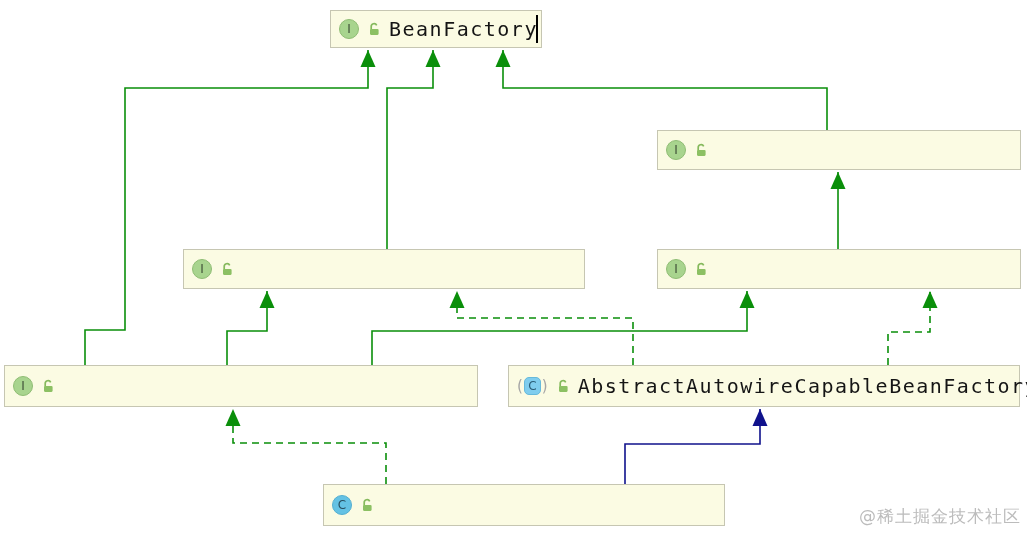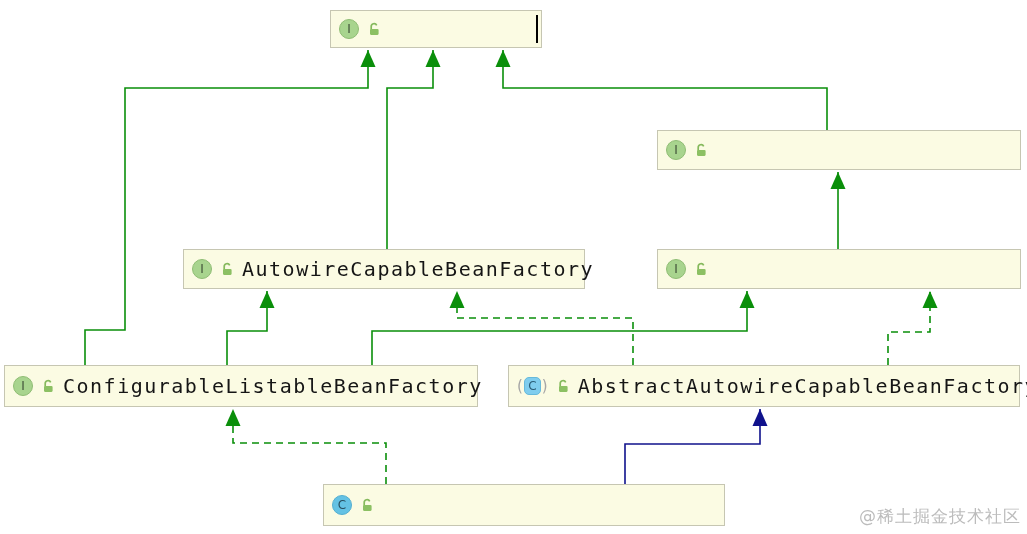--- a/index.html
+++ b/index.html
@@ -59,59 +59,58 @@
     </svg>
   <div id="nodes-layer">
       <div class="node" style="left: 330px; top: 10px; width: 212px; height: 38px;">
         <span class="badge interface">I</span>
         <span class="lock">
           <svg viewBox="0 0 14 14" width="14" height="14">
             <path d="M4.2 7.4 V4.8 A2.9 2.9 0 0 1 9.7 3.3" fill="none" stroke="#85b95c" stroke-width="1.7"></path>
             <rect x="3" y="6.9" width="8.6" height="6" rx="1.1" fill="#8cc063"></rect>
           </svg>
         </span>
+        <span class="label">BeanFactory</span>
         <span class="caret"></span>
       </div>
       <div class="node" style="left: 657px; top: 130px; width: 364px; height: 40px;">
         <span class="badge interface">I</span>
         <span class="lock">
           <svg viewBox="0 0 14 14" width="14" height="14">
             <path d="M4.2 7.4 V4.8 A2.9 2.9 0 0 1 9.7 3.3" fill="none" stroke="#85b95c" stroke-width="1.7"></path>
             <rect x="3" y="6.9" width="8.6" height="6" rx="1.1" fill="#8cc063"></rect>
           </svg>
         </span>
       </div>
       <div class="node" style="left: 183px; top: 249px; width: 402px; height: 40px;">
         <span class="badge interface">I</span>
         <span class="lock">
           <svg viewBox="0 0 14 14" width="14" height="14">
             <path d="M4.2 7.4 V4.8 A2.9 2.9 0 0 1 9.7 3.3" fill="none" stroke="#85b95c" stroke-width="1.7"></path>
             <rect x="3" y="6.9" width="8.6" height="6" rx="1.1" fill="#8cc063"></rect>
           </svg>
         </span>
-        <span class="label">AutowireCapableBeanFactory</span>
       </div>
       <div class="node" style="left: 657px; top: 249px; width: 364px; height: 40px;">
         <span class="badge interface">I</span>
         <span class="lock">
           <svg viewBox="0 0 14 14" width="14" height="14">
             <path d="M4.2 7.4 V4.8 A2.9 2.9 0 0 1 9.7 3.3" fill="none" stroke="#85b95c" stroke-width="1.7"></path>
             <rect x="3" y="6.9" width="8.6" height="6" rx="1.1" fill="#8cc063"></rect>
           </svg>
         </span>
       </div>
       <div class="node" style="left: 4px; top: 365px; width: 474px; height: 42px;">
         <span class="badge interface">I</span>
         <span class="lock">
           <svg viewBox="0 0 14 14" width="14" height="14">
             <path d="M4.2 7.4 V4.8 A2.9 2.9 0 0 1 9.7 3.3" fill="none" stroke="#85b95c" stroke-width="1.7"></path>
             <rect x="3" y="6.9" width="8.6" height="6" rx="1.1" fill="#8cc063"></rect>
           </svg>
         </span>
-        <span class="label">ConfigurableListableBeanFactory</span>
       </div>
       <div class="node" style="left: 508px; top: 365px; width: 512px; height: 42px;">
         <span class="iconwrap">
           <span class="paren">(</span>
           <span class="badge abstract">C</span>
           <span class="paren">)</span>
         </span>
         <span class="lock">
           <svg viewBox="0 0 14 14" width="14" height="14">
             <path d="M4.2 7.4 V4.8 A2.9 2.9 0 0 1 9.7 3.3" fill="none" stroke="#85b95c" stroke-width="1.7"></path>

